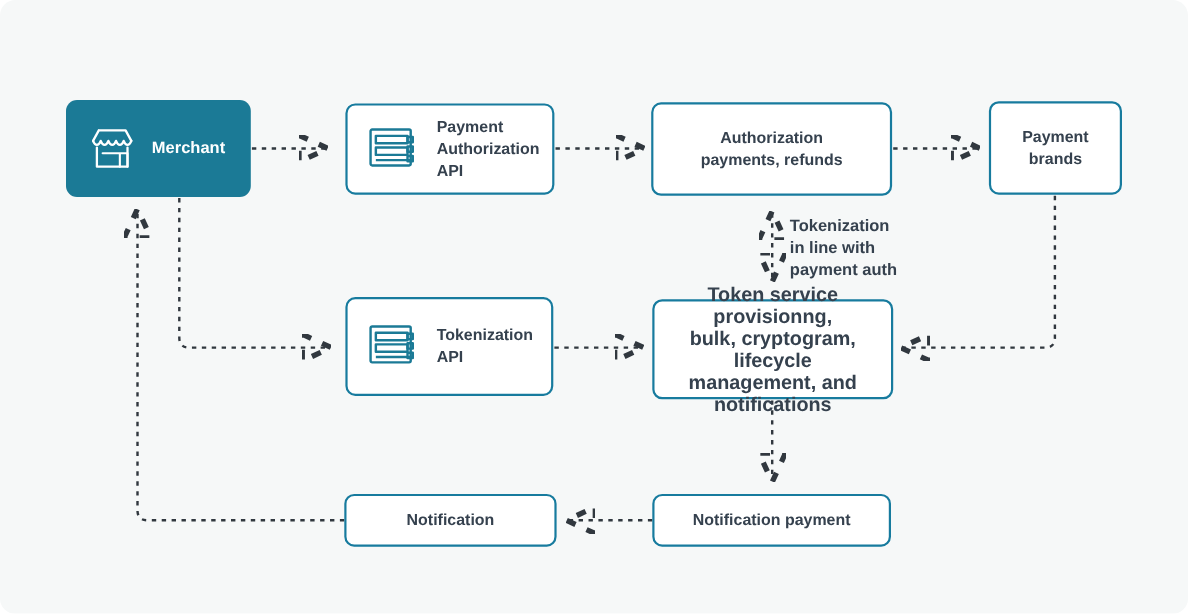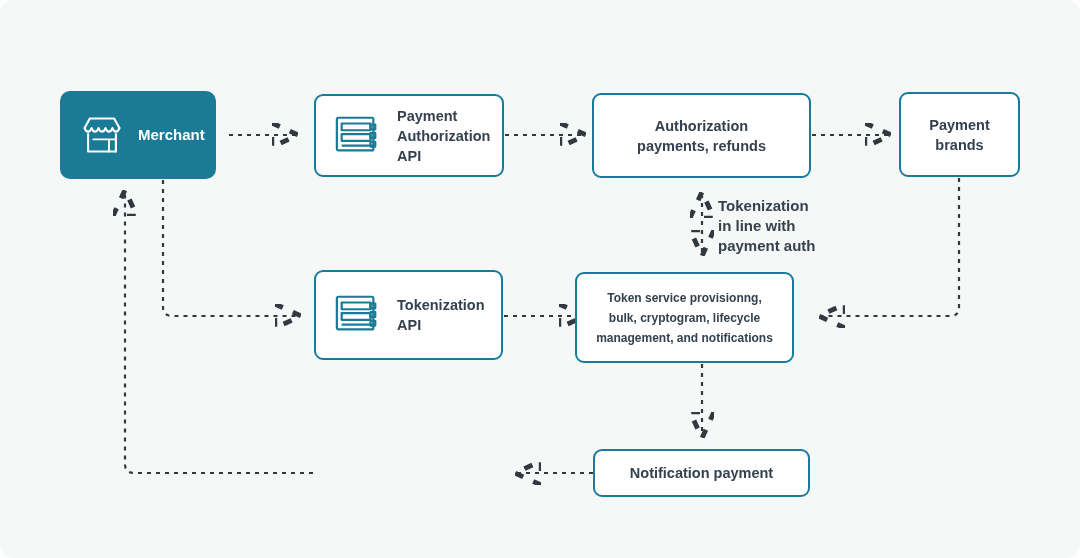--- a/index.html
+++ b/index.html
@@ -14,29 +14,29 @@
   .node{
     position:absolute;box-sizing:border-box;z-index:2;
     background:#ffffff;border:2px solid #177b9e;border-radius:9px;
     display:flex;align-items:center;justify-content:center;
     color:#35414e;font-size:14.5px;font-weight:bold;line-height:20px;
     text-align:center;
   }
   .node .label{white-space:pre-line;}
   .node.icon-node{justify-content:flex-start;padding-left:18px;gap:15px;text-align:left;}
   .merchant{
-    left:60px;top:91px;width:156px;height:88px;
+    left:60px;top:91px;width:168px;height:88px;
     background:#1b7a96;border:none;border-radius:10px;color:#ffffff;
     justify-content:flex-start;padding-left:22px;gap:16px;text-align:left;font-size:15px;
   }
   .payment-auth-api{left:314px;top:94px;width:190px;height:83px;}
   .authorization{left:592px;top:93px;width:219px;height:85px;}
   .payment-brands{left:899px;top:92px;width:121px;height:85px;}
   .tokenization-api{left:314px;top:270px;width:189px;height:90px;}
-  .token-service{left:575px;top:272px;width:219px;height:91px;font-size:12px;}
+  .token-service{left:593px;top:272px;width:219px;height:91px;font-size:18px;}
   .notification{left:313px;top:449px;width:193px;height:48px;}
   .notification-service{left:593px;top:449px;width:217px;height:48px;}
   .annotation{
     position:absolute;left:718px;top:196px;z-index:2;
     color:#35414e;font-size:15px;font-weight:bold;line-height:20px;
     white-space:pre-line;text-align:left;
   }
   .arrows{position:absolute;left:0;top:0;z-index:1;}
   .arrows path{fill:none;stroke:#31383f;stroke-width:2.2;stroke-dasharray:4 5;}
   .icon-svg{flex:0 0 auto;display:block;}
@@ -113,20 +113,23 @@
     <span class="label">Tokenization
 API</span>
   </div>
 
   <div class="node token-service">
     <span class="label">Token service provisionng,
 bulk, cryptogram, lifecycle
 management, and notifications</span>
   </div>
 
+  <div class="node notification">
+    <span class="label">Notification</span>
+  </div>
 
   <div class="node notification-service">
     <span class="label">Notification payment</span>
   </div>
 
   <div class="annotation">Tokenization
 in line with
 payment auth</div>
 </div>
 

